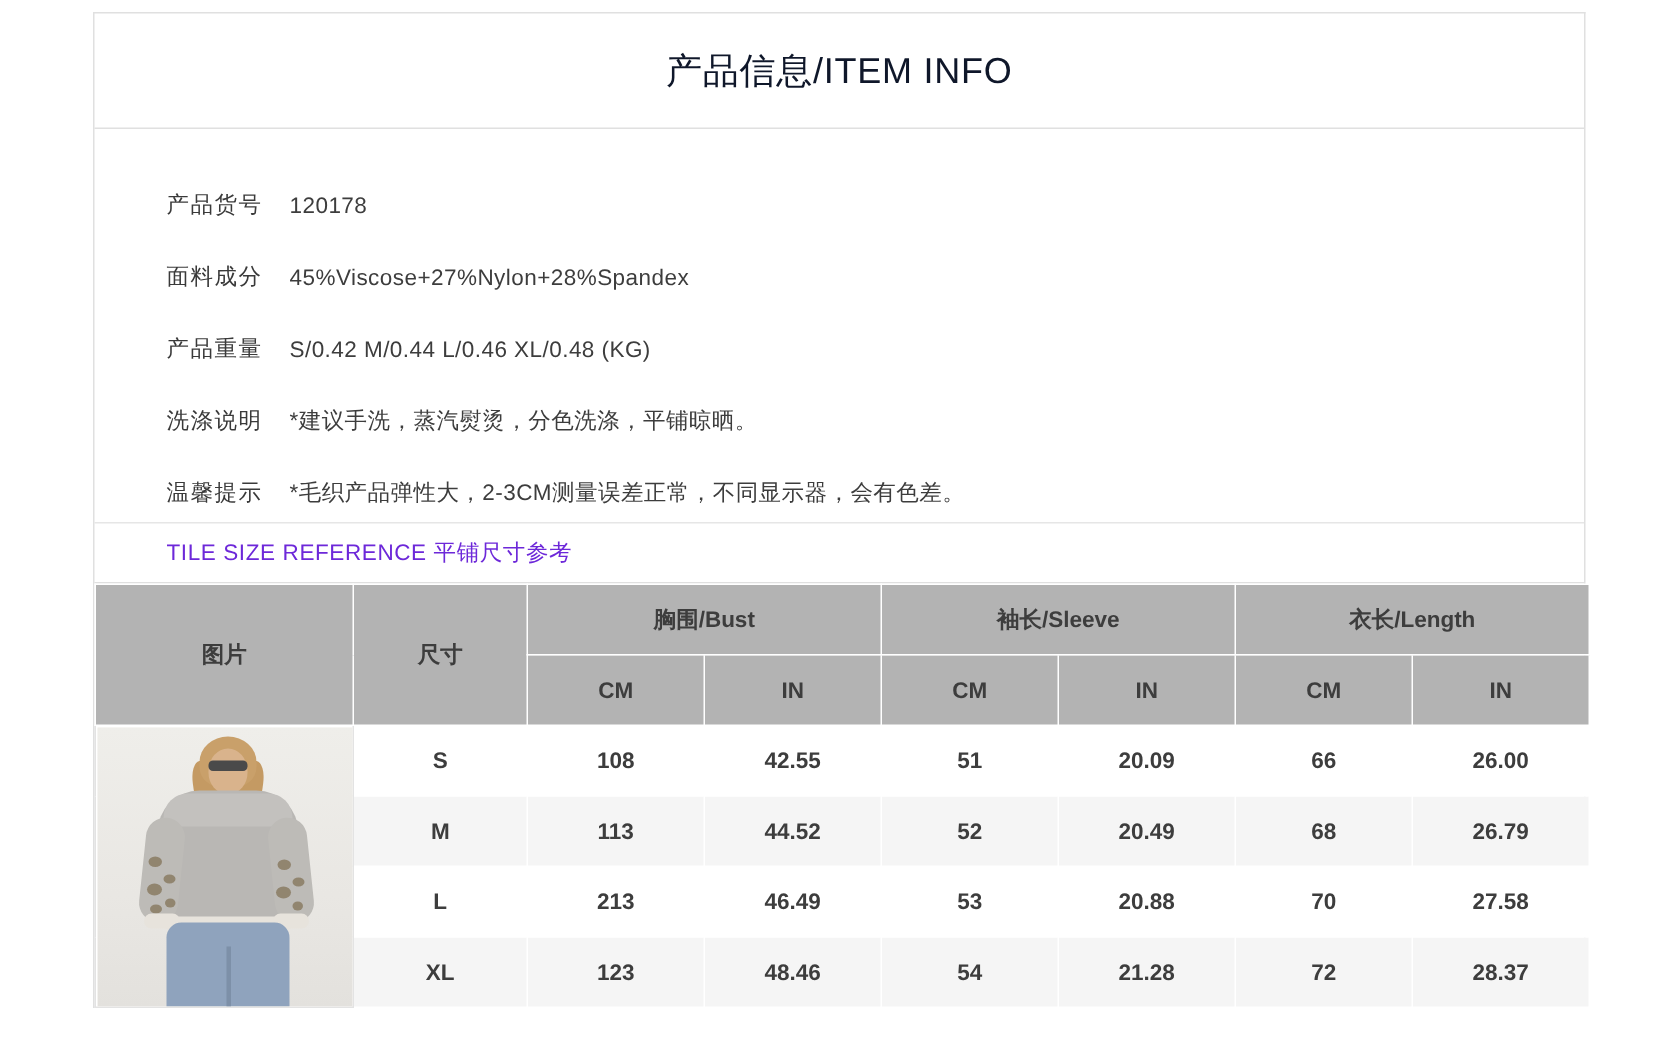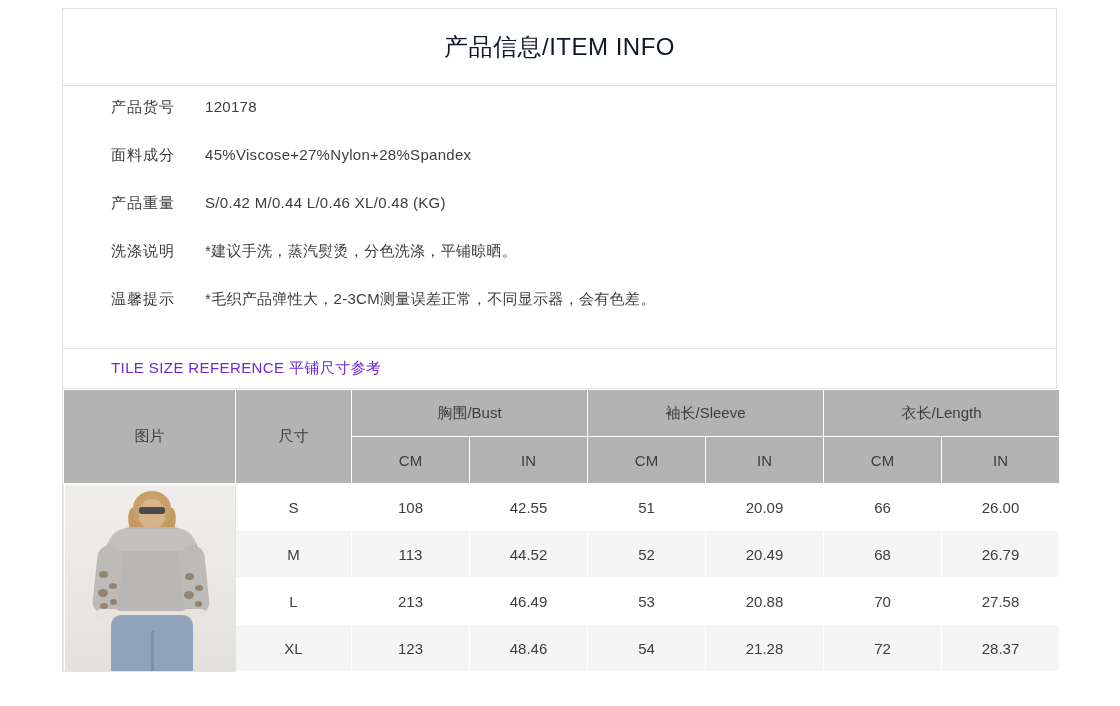--- a/index.html
+++ b/index.html
@@ -42,23 +42,22 @@
     font-size: 24px;
     color: #0f172a;
     letter-spacing: 0.5px;
   }
   .info-list {
     padding: 12px 0 10px 0;
     border-bottom: 1px solid #e6e6e6;
   }
   .info-row {
     display: flex;
-    align-items: flex-start;
+    align-items: flex-end;
     height: 48px;
-    gap: 12px;
   }
   .info-label {
     width: 130px;
     padding-left: 48px;
     box-sizing: border-box;
     font-size: 15px;
     color: #3a3a3a;
     letter-spacing: 1px;
     white-space: nowrap;
   }
@@ -80,21 +79,21 @@
     border-bottom: 1px solid #e0e0e0;
   }
   table.size-table {
     border-collapse: collapse;
     width: 100%;
     table-layout: fixed;
   }
   table.size-table td, table.size-table th {
     border: 1px solid #ffffff;
     text-align: center;
-    font-weight: normal;
+    font-weight: bold;
     font-size: 15px;
     color: #3d3d3d;
   }
   .hdr-grey {
     background: #b3b3b3;
     color: #2e2e2e;
     height: 44px;
   }
   .hdr-grey-2 {
     background: #b3b3b3;

